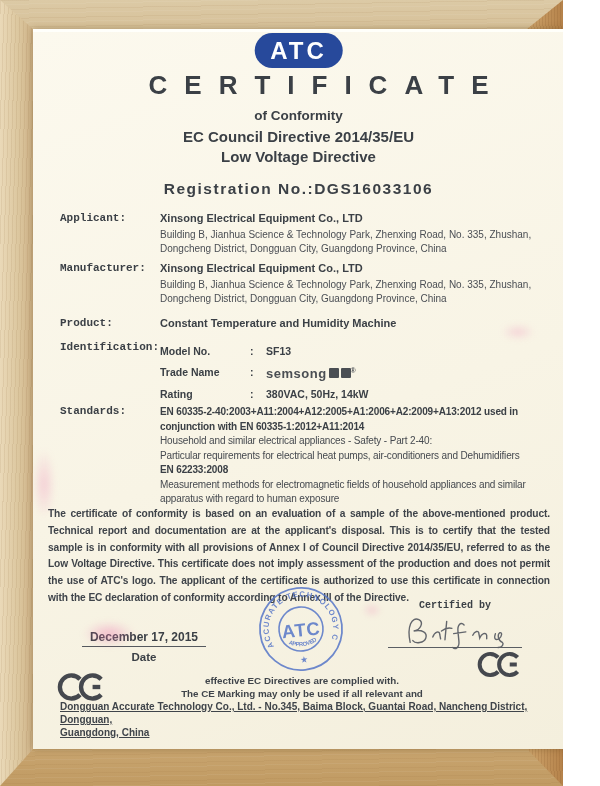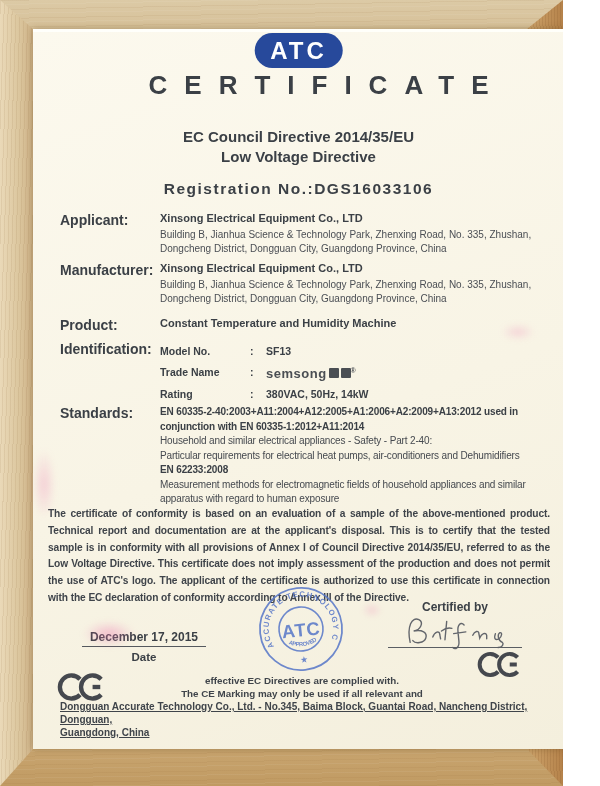--- a/index.html
+++ b/index.html
@@ -28,42 +28,42 @@
   .pill { position:absolute; top:4px; left:50%; transform:translateX(-50%);
     background:#27499b; color:#fff; font-weight:bold; font-size:24px; line-height:35px;
     padding:0 16px; border-radius:19px; letter-spacing:3px; }
   .title { top:41px; font-size:26px; font-weight:bold; letter-spacing:17px; text-indent:17px;padding-left:40px; }
   .sub   { top:79px;  font-size:13.5px; font-weight:bold; }
   .dir1  { top:99px;  font-size:15px; font-weight:bold; }
   .dir2  { top:119px; font-size:15px; font-weight:bold; }
   .reg   { top:151px; font-size:15.5px; font-weight:bold; letter-spacing:1.5px; }
 
   .block { position:absolute; left:27px; right:10px; display:flex; }
-  .lbl { width:100px; flex:none; font-size:14px; font-weight:bold; color:#3b4046; }
+  .lbl { width:100px; flex:none; font-size:11px; font-weight:bold; color:#3b4046;font-family:Liberation Mono, monospace; }
   .cnt { flex:1; }
   .name { font-size:11px; font-weight:bold; color:#3b4046; margin-bottom:4px; }
   .addr { font-size:10px; line-height:13.5px; color:#4a4e54; }
   #applicant{top:183px} #manufacturer{top:233px} #product{top:288px}
   #identification{top:312px} #standards{top:376px}
 
   .id-row { display:flex; font-size:10.5px; line-height:20px; font-weight:bold; color:#3b4046; align-items:center; }
   .id-name { width:90px; flex:none; } .id-colon { width:16px; flex:none; }
   .logo-word { font-size:13px; font-weight:bold; letter-spacing:.5px; color:#4a4e53; }
   .cjk { display:inline-block; width:10px; height:10px; background:#4a4e53; color:transparent;
          overflow:hidden; margin-left:2px; border-radius:1px; font-size:10px; line-height:10px; }
   .reg-mark { font-size:7px; vertical-align:super; color:#4a4e53; }
 
   .std-line { font-size:10px; line-height:14.5px; letter-spacing:-.15px; color:#45494f; }
   .std-line.b { font-weight:bold; color:#3b4046; }
 
   .para { position:absolute; left:15px; right:14px; top:477px; font-size:10.2px; line-height:16.8px;
     font-weight:bold; text-align:justify; color:#3f444a; letter-spacing:-.1px; }
 
   .certified { position:absolute; left:357px; width:130px; top:571px; text-align:center;
-    font-size:12px; font-weight:bold; color:#3b4046; }
+    font-size:10px; font-weight:bold; color:#3b4046;font-family:Liberation Mono, monospace; }
   .sig-line { position:absolute; left:355px; width:134px; top:618px; border-top:1.5px solid #5a5e63; }
   .sig-svg { position:absolute; left:366px; top:582px; }
 
   .date-wrap { position:absolute; left:32px; width:158px; top:598px; text-align:center; }
   .date-val { display:inline-block; font-size:12px; font-weight:bold; color:#3b4046;
     padding:0 8px 2px; border-bottom:1.5px solid #55595e; }
   .date-lbl { margin-top:4px; font-size:11.5px; font-weight:bold; color:#3b4046; }
 
   .stamp { position:absolute; left:224px; top:556px; opacity:.88; }
 
@@ -88,20 +88,21 @@
 <body>
 
 <div class="scene">
   <div class="frame-left"></div>
   <div class="frame-right"></div>
 
   <div class="paper">
 
     <div class="pill">ATC</div>
     <div class="c title">CERTIFICATE</div>
+    <div class="c sub">of Conformity</div>
     <div class="c dir1">EC Council Directive 2014/35/EU</div>
     <div class="c dir2">Low Voltage Directive</div>
     <div class="c reg">Registration No.:DGS16033106</div>
 
     <div class="block" id="applicant">
       <div class="lbl">Applicant:</div>
       <div class="cnt">
         <div class="name">Xinsong Electrical Equipment Co., LTD</div>
         <div class="addr">Building B, Jianhua Science &amp; Technology Park, Zhenxing Road, No. 335, Zhushan,</div>
         <div class="addr">Dongcheng District, Dongguan City, Guangdong Province, China</div>

